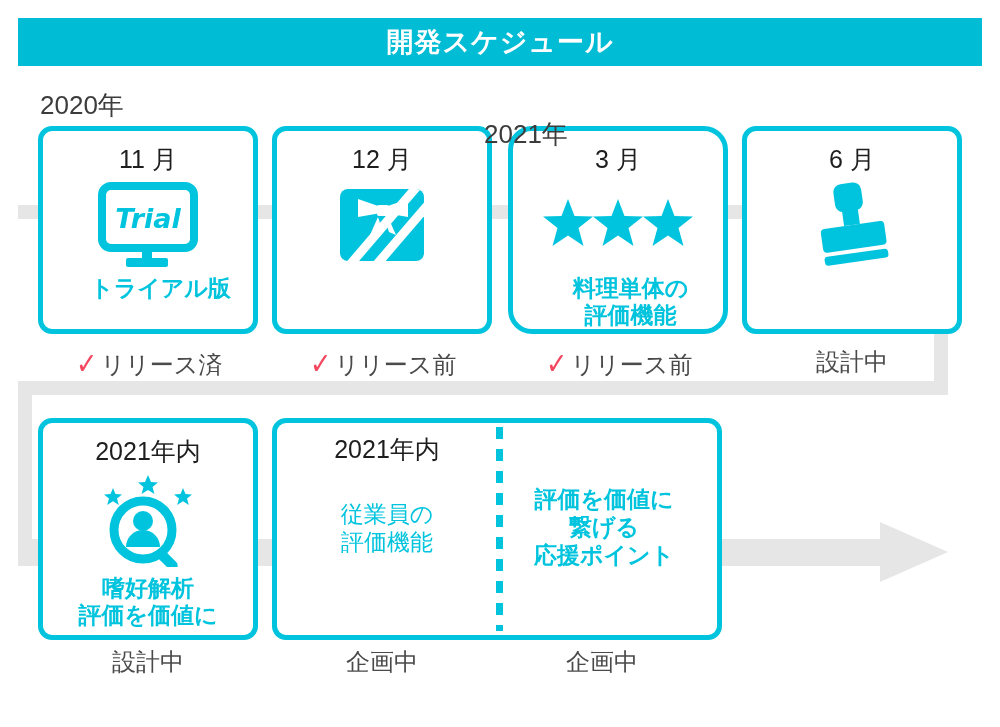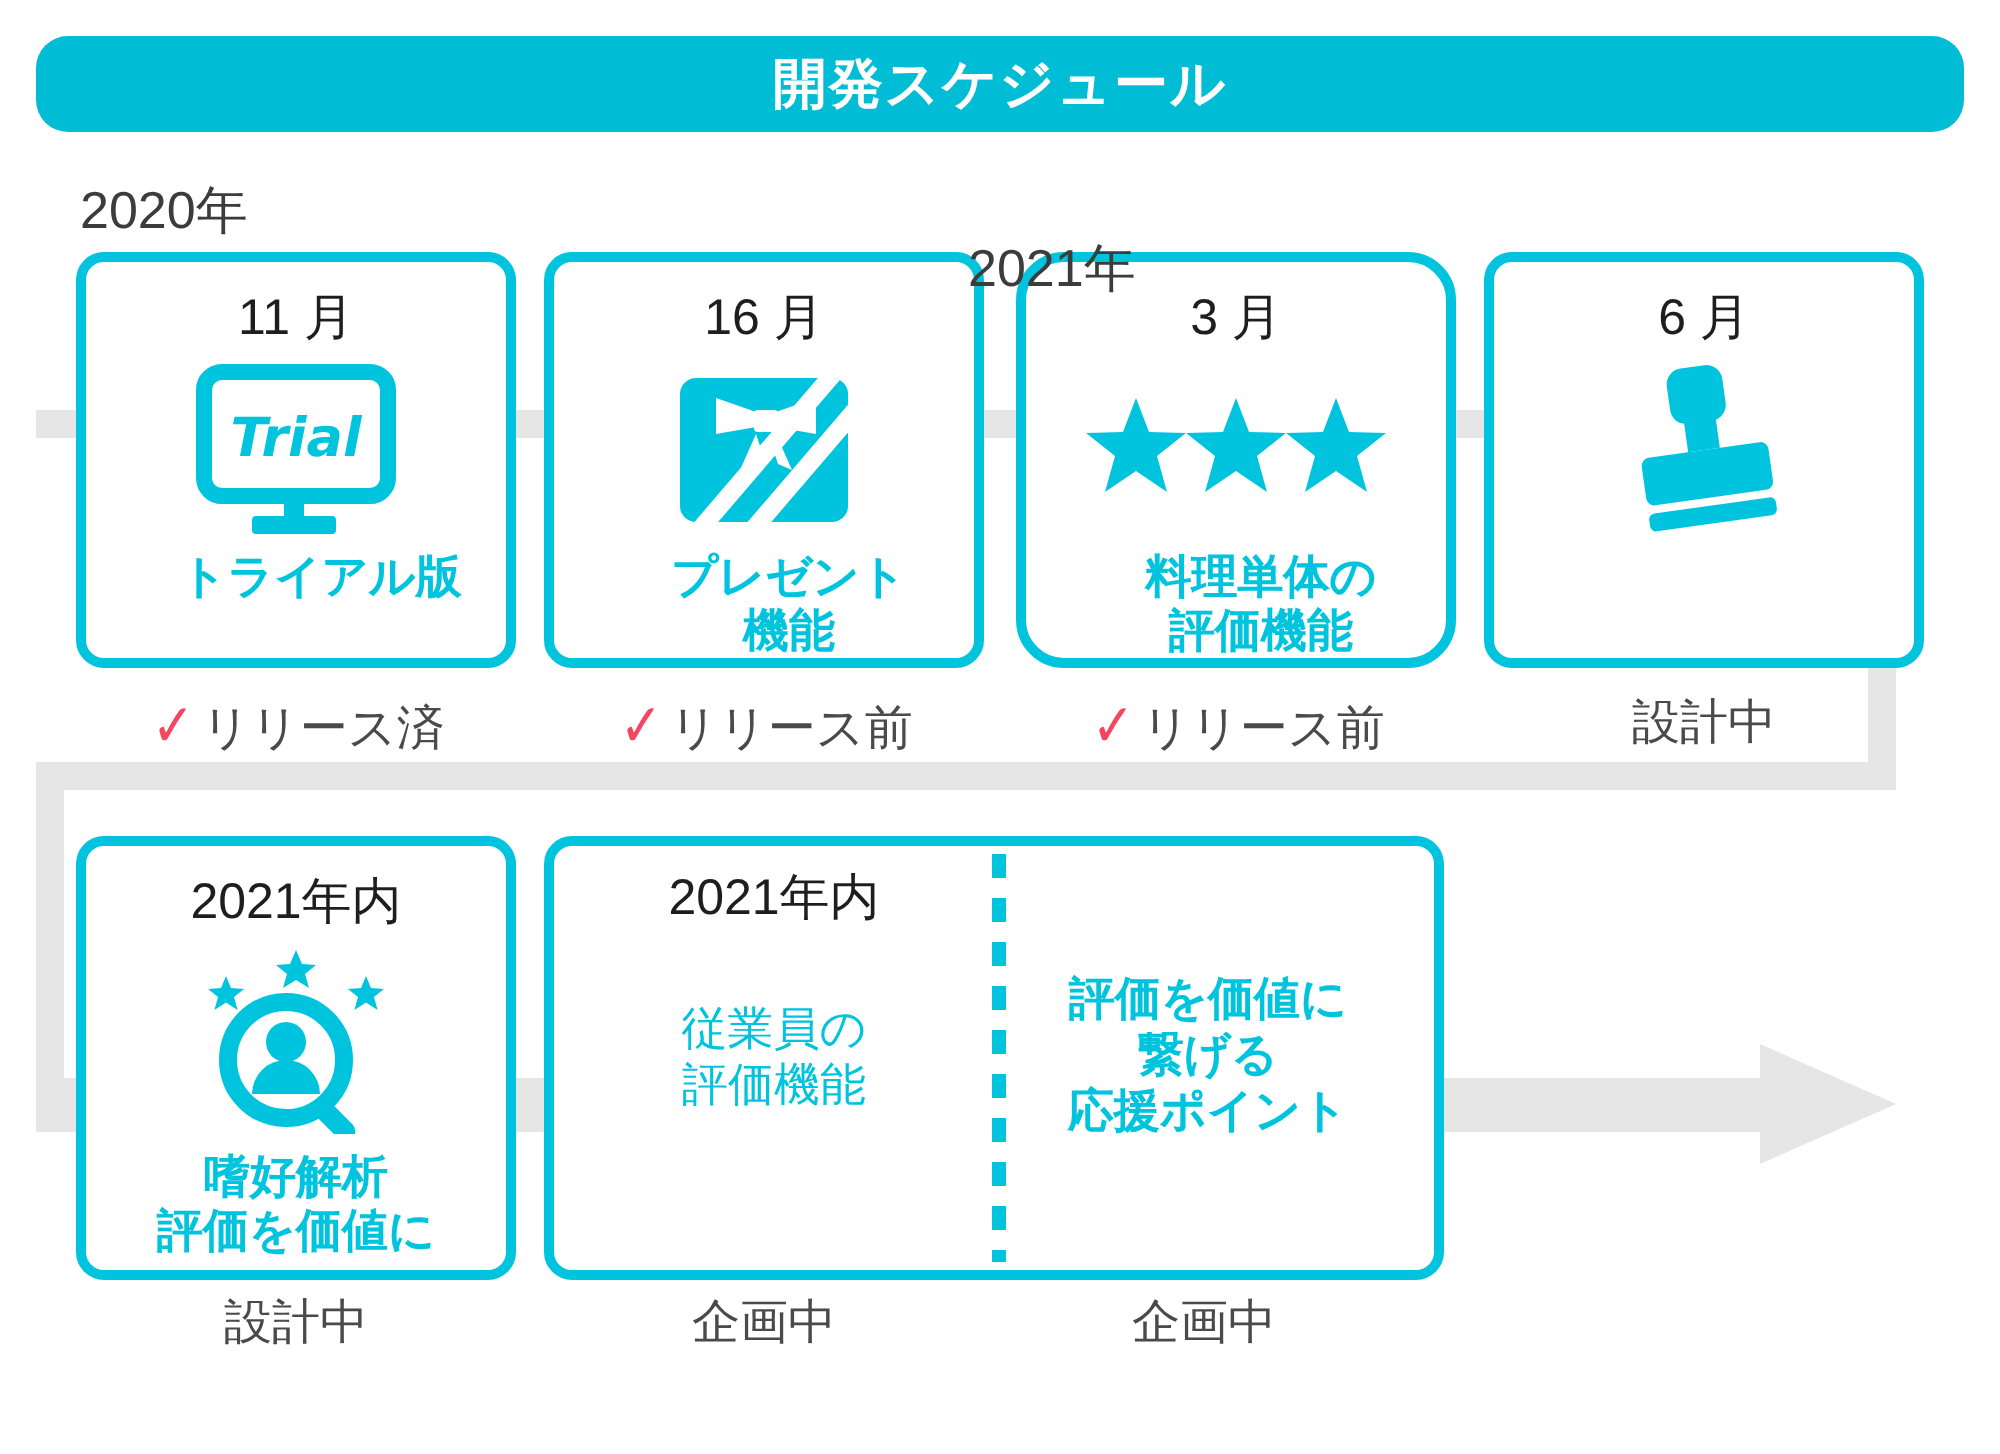--- a/index.html
+++ b/index.html
@@ -20,21 +20,20 @@
   .title-bar {
     position: absolute;
     left: 18px;
     top: 18px;
     width: 964px;
     height: 48px;
     background: #00bcd4;
     display: flex;
     align-items: center;
     justify-content: center;
-    border-radius: 16px;
   }
   .title-bar .title-text {
     color: #ffffff;
     font-size: 27px;
     font-weight: bold;
     letter-spacing: 1px;
     line-height: 1;
   }
 
   
@@ -210,21 +209,21 @@
       <rect x="6" y="4" width="92" height="62" rx="9" ry="9" fill="none" stroke="#00c4dd" stroke-width="8"></rect>
       <rect x="46" y="66" width="10" height="10" fill="#00c4dd"></rect>
       <rect x="30" y="76" width="42" height="9" rx="2" fill="#00c4dd"></rect>
       <text x="52" y="46" text-anchor="middle" font-family="'DejaVu Sans', sans-serif" font-size="27" font-style="italic" font-weight="bold" fill="#00c4dd">Trial</text>
     </svg>
   </div>
   <div class="card-label">トライアル版</div>
 </div>
 
 <div class="card r1 c2">
-  <div class="card-month">16 月</div>
+  <div class="card-month">12 月</div>
   <div class="card-icon">
     <svg width="96" height="84" viewBox="0 0 96 84" xmlns="http://www.w3.org/2000/svg">
       <defs>
         <clipPath id="giftclip">
           <rect x="6" y="6" width="84" height="72" rx="8" ry="8"></rect>
         </clipPath>
       </defs>
       <rect x="6" y="6" width="84" height="72" rx="8" ry="8" fill="#00c4dd"></rect>
       <g clip-path="url(#giftclip)">
         <line x1="86" y1="0" x2="14" y2="84" stroke="#ffffff" stroke-width="9"></line>
@@ -232,22 +231,20 @@
       </g>
       <g fill="#ffffff">
         <path d="M47 24 L24 16 L24 34 L47 30 Z"></path>
         <path d="M51 24 L74 16 L74 34 L51 30 Z"></path>
         <rect x="43" y="22" width="12" height="11" rx="2"></rect>
         <path d="M44 34 L36 52 L43 49 L46 40 Z"></path>
         <path d="M54 34 L62 52 L55 49 L52 40 Z"></path>
       </g>
     </svg>
   </div>
-  <div class="card-label">プレゼント
-機能</div>
 </div>
 
 <div class="card r1 c3">
   <div class="card-month">3 月</div>
   <div class="card-icon">
     <svg width="150" height="60" viewBox="0 0 150 60" xmlns="http://www.w3.org/2000/svg" fill="#00c4dd">
       <polygon points="25,4 31.5,21 50,21.5 35.5,33 40.5,51 25,40.5 9.5,51 14.5,33 0,21.5 18.5,21"></polygon>
       <polygon points="75,4 81.5,21 100,21.5 85.5,33 90.5,51 75,40.5 59.5,51 64.5,33 50,21.5 68.5,21"></polygon>
       <polygon points="125,4 131.5,21 150,21.5 135.5,33 140.5,51 125,40.5 109.5,51 114.5,33 100,21.5 118.5,21"></polygon>
     </svg>

